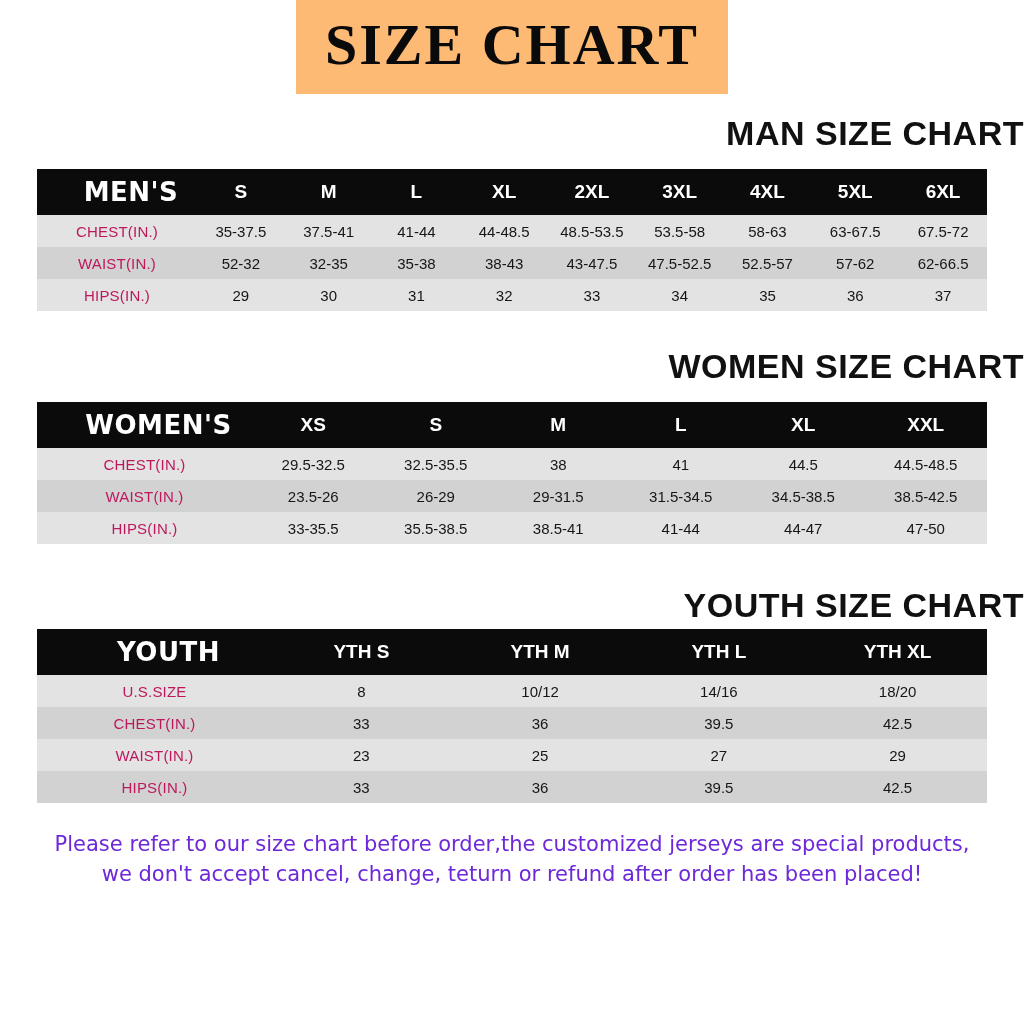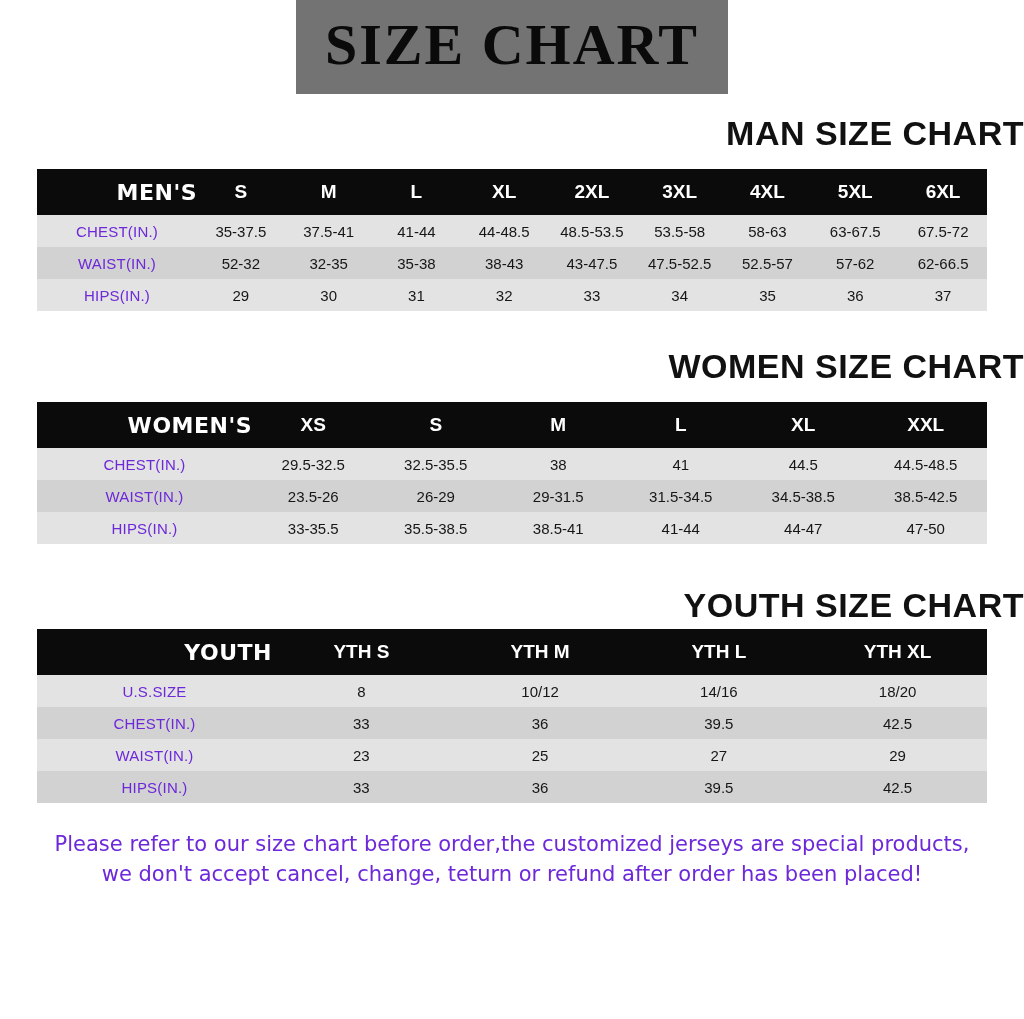--- a/index.html
+++ b/index.html
@@ -19,21 +19,21 @@
     height: 1019px;
     background: #ffffff;
     box-sizing: border-box;
   }
 
   
   .banner {
     position: relative;
     width: 100%;
     height: 94px;
-    background: #737373;
+    background: #fdba74;
     display: flex;
     align-items: center;
     justify-content: center;
     overflow: hidden;
   }
   .banner::before {
     content: "";
     position: absolute;
     left: 0; top: 0; bottom: 0;
     width: 296px;
@@ -91,30 +91,30 @@
     font-family: "Liberation Sans", sans-serif;
   }
   table.size-table thead th {
     background: #0b0b0b;
     color: #ffffff;
     height: 46px;
     font-size: 19px;
     font-weight: bold;
   }
   table.size-table thead th.corner {
-    text-align: right;
+    text-align: center;
     padding-left: 28px;
-    font-size: 22px;
+    font-size: 26px;
     letter-spacing: 0.5px;
     font-family: "DejaVu Sans", sans-serif;
   }
   table.size-table tbody td.rowlabel {
     text-align: center;
     font-size: 15px;
-    color: #6d28d9;
+    color: #be185d;
     letter-spacing: 0.2px;
   }
   tr.row-light td { background: #e3e3e3; }
   tr.row-dark  td { background: #d2d2d2; }
 
   
   .footer-note {
     margin: 26px auto 0 auto;
     width: 950px;
     text-align: center;

